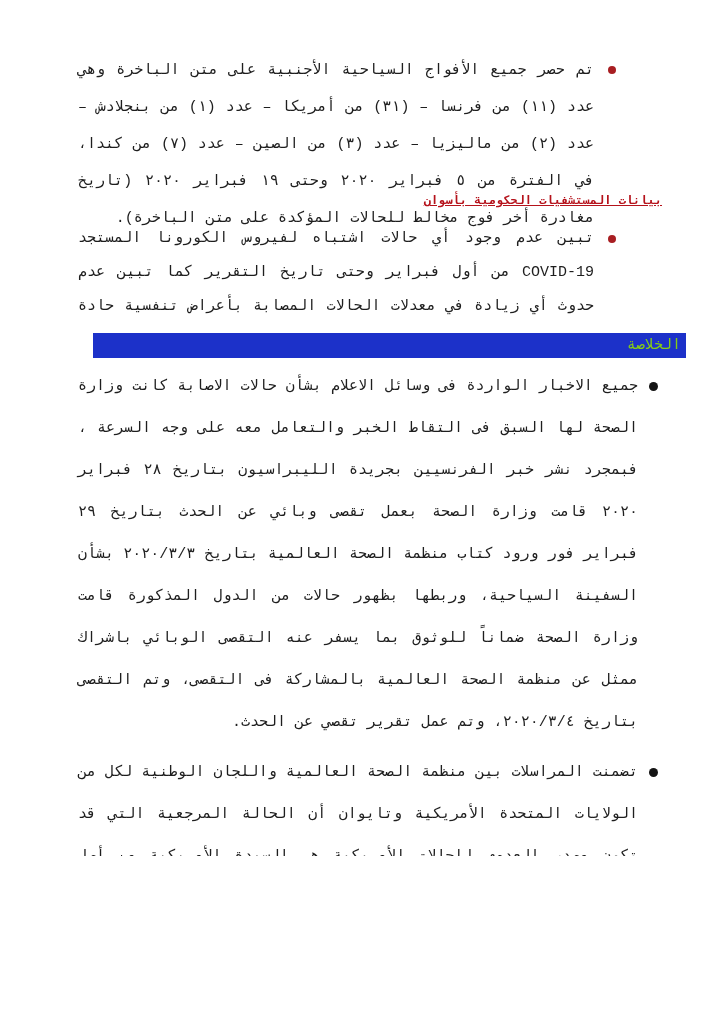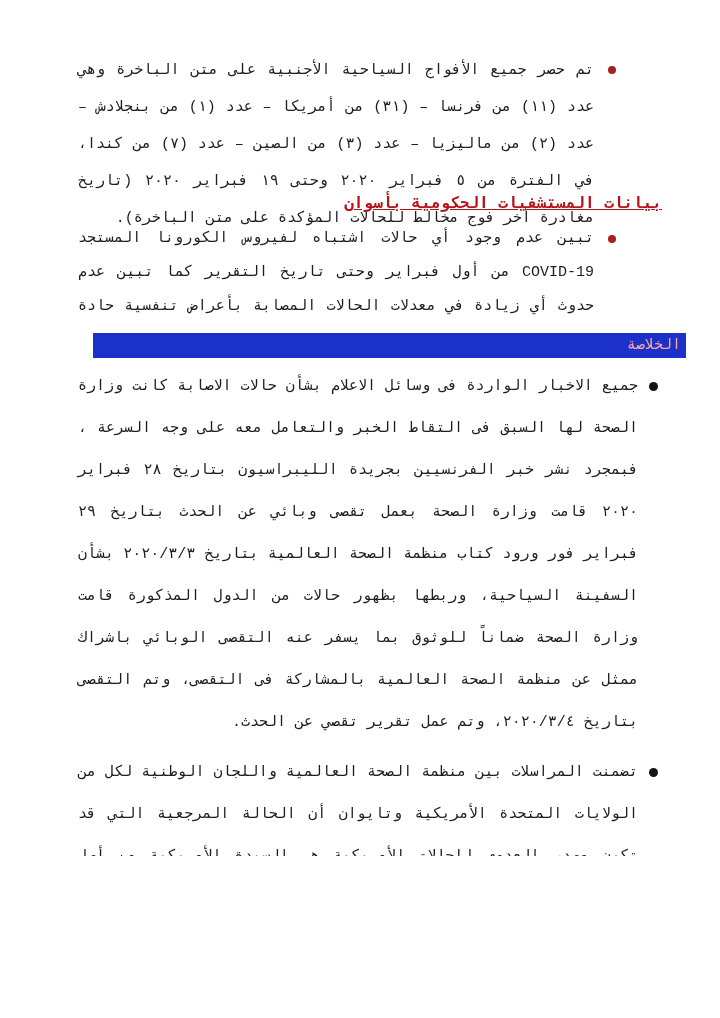--- a/index.html
+++ b/index.html
@@ -29,32 +29,32 @@
   }
   .aswan-bullet-block {
     position:absolute; top:222px; right:100px; width:542px;
     font-size:15px; line-height:34px;
   }
   .aswan-bullet-block .bullet-dot { top:13px; }
 
   
   .red-heading {
     position:absolute; top:193px; right:58px;
-    color:#b5121b; font-weight:bold; font-size:16px;
+    color:#b5121b; font-weight:bold; font-size:12px;
     text-decoration:underline;
     letter-spacing:0.2px;
     text-align:center;
   }
 
   
   .summary-bar {
     position:absolute; top:333px; left:93px;
     width:593px; height:25px;
     background:#1c31c9;
-    color:#fca5a5;
+    color:#84cc16;
     font-size:15px; line-height:25px;
     text-align:right;
     padding-right:5px;
     box-sizing:border-box;
   }
 
   
   .summary-list {
     position:absolute; top:358px; right:62px; width:580px;
     font-size:15px; line-height:42px;

